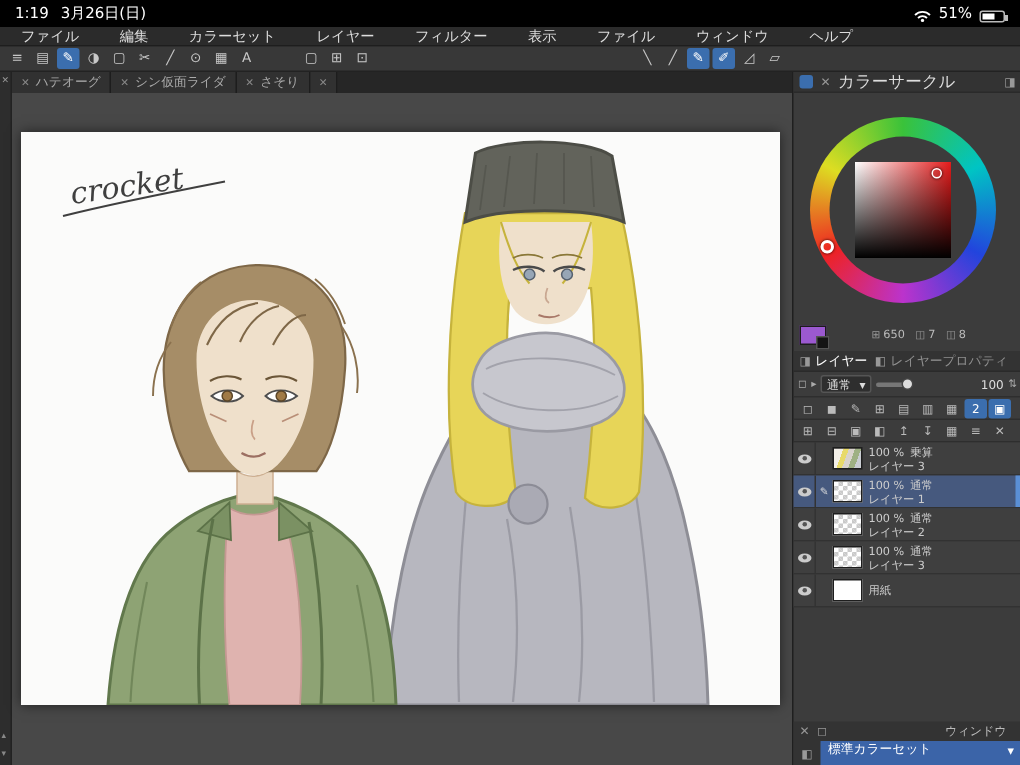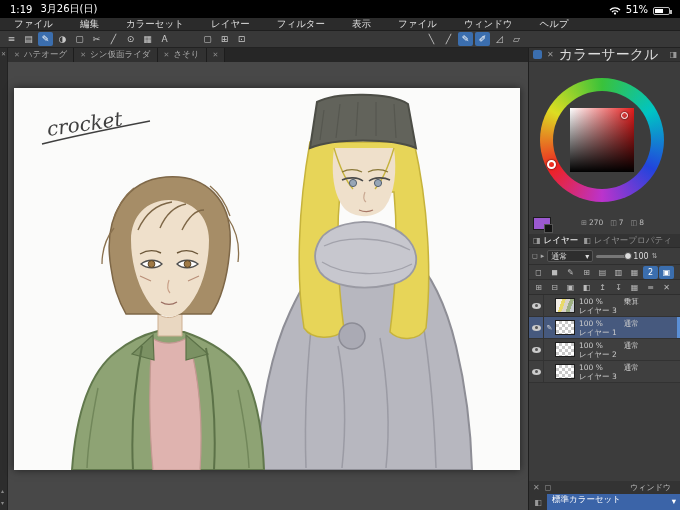--- a/index.html
+++ b/index.html
@@ -51,21 +51,21 @@
     box-shadow:0 0 8px rgba(0,0,0,.55); }
 
   
   .right-panel { position:absolute; left:528px; top:48px; width:152px; height:462px; background:#3c3c3c;
     border-left:1px solid #1f1f1f; font-size:9px; color:#ccc; }
   .p-header { position:absolute; left:0; width:152px; height:14px; background:#333;
     border-bottom:1px solid #2a2a2a; display:flex; align-items:center; gap:5px; padding:0 4px; }
   .cw-header { top:0; }
   .hicon { font-size:8px; color:#999; }
   .hicon-blue { width:9px; height:9px; background:#3b6eae; border-radius:2px; }
-  .p-title { font-size:14px; color:#ddd;text-align:center; }
+  .p-title { font-size:11px; color:#ddd;text-align:center; }
 
   .hue-ring { position:absolute; left:11px; top:30px; width:124px; height:124px; border-radius:50%;
     background:conic-gradient(from 0deg,#3ac23a,#00c4c4,#2244dd,#bb33cc,#ee2222,#dddd22,#3ac23a); }
   .hue-ring::after { content:''; position:absolute; inset:13px; border-radius:50%; background:#3c3c3c; }
   .sv-square { position:absolute; left:41px; top:60px; width:64px; height:64px;
     background:linear-gradient(to top,#000,rgba(0,0,0,0)),linear-gradient(to right,#fff,#e41b1b); z-index:2; }
   .ring-ind { position:absolute; left:18px; top:112px; width:9px; height:9px; border:2px solid #fff;
     border-radius:50%; box-shadow:0 0 2px #000; z-index:3; }
   .sv-ind { position:absolute; left:92px; top:64px; width:7px; height:7px; border:1.5px solid #fff;
     border-radius:50%; box-shadow:0 0 2px #000; z-index:3; }
@@ -84,21 +84,21 @@
   .lp-dim .t { color:#909090; }
 
   .blend-row { position:absolute; left:0; top:200px; width:152px; height:17px; display:flex;
     align-items:center; gap:3px; padding:0 3px; border-bottom:1px solid #2e2e2e; }
   .mini { font-size:7px; color:#aaa; }
   .blend-select { width:46px; height:12px; background:#2e2e2e; border:1px solid #555; border-radius:2px;
     display:flex; align-items:center; justify-content:space-between; padding:0 3px; font-size:8px; color:#ddd; }
   .slider-track { width:34px; height:3px; background:#777; border-radius:2px; position:relative; }
   .slider-thumb { position:absolute; right:-2px; top:-3px; width:8px; height:8px; background:#ddd;
     border-radius:50%; border:1px solid #444; }
-  .op-val { font-size:8px; color:#ddd; }
+  .op-val { font-size:8px; color:#ddd;padding-left:44px; }
 
   .icon-row { position:absolute; left:0; width:152px; height:15px; display:flex; gap:1px; padding:0 2px;
     align-items:center; border-bottom:1px solid #2e2e2e; }
   .ir1 { top:217px; } .ir2 { top:232px; }
   .picon { width:15px; height:13px; display:flex; align-items:center; justify-content:center;
     font-size:8px; color:#bbb; border-radius:2px; }
   .picon.active { background:#3b6eae; color:#fff; }
 
   .layer-list { position:absolute; left:0; top:247px; width:152px; }
   .lrow { height:22px; display:flex; align-items:center; background:#3f3f3f;
@@ -107,21 +107,21 @@
   .eye-cell { width:15px; display:flex; justify-content:center; border-right:1px solid #333; height:100%; align-items:center; }
   .eye { width:9px; height:6px; background:#ccc; border-radius:50%; position:relative; }
   .eye::after { content:''; position:absolute; left:3px; top:1.5px; width:3px; height:3px; background:#555; border-radius:50%; }
   .tool-cell { width:11px; display:flex; justify-content:center; font-size:7px; color:#ddd; }
   .thumb { width:20px; height:15px; border:1px solid #1e1e1e; margin-right:4px; background:#fff; }
   .checker { background-image:linear-gradient(45deg,#c9c9c9 25%,transparent 25%,transparent 75%,#c9c9c9 75%),
     linear-gradient(45deg,#c9c9c9 25%,#fff 25%,#fff 75%,#c9c9c9 75%);
     background-size:6px 6px; background-position:0 0,3px 3px; background-color:#fff; }
   .thumb-art { background:linear-gradient(110deg,#f3efe8 0 28%,#e8da6a 28% 44%,#d9d3cc 44% 62%,#9eb083 62% 80%,#c9cdd2 80%); }
   .ltext { display:flex; flex-direction:column; font-size:7.5px; line-height:9px; color:#ccc; overflow:hidden; white-space:nowrap; }
-  .lmeta { display:flex; gap:21px; }
+  .lmeta { display:flex; gap:4px; }
   .selbar { position:absolute; right:0; top:0; width:4px; height:100%; background:#5a8fd6; }
 
   .cs-header { top:433px; justify-content:flex-start; }
   .cs-title { margin-left:auto; padding-right:6px; font-size:8px; color:#bbb; }
   .cs-row { position:absolute; left:0; top:446px; width:152px; height:16px; display:flex; }
   .cs-iconcell { width:18px; background:#333; display:flex; align-items:center; justify-content:center;
     font-size:8px; color:#999; }
   .cs-select { flex:1; background:#3b64a8; display:flex; align-items:flex-end; justify-content:space-between;
     padding:12px 5px; font-size:8.5px; color:#fff; }
 </style>
@@ -273,21 +273,21 @@
   <div class="sv-square"></div>
   <div class="ring-ind"></div>
   <div class="sv-ind"></div>
 
   <div class="swatch-row">
     <span class="cur-swatch" style="background:#9b59d0"></span>
     <span class="sub-swatch"></span>
     <span class="val-items">
       <span class="val-item">
         <span class="vg">⊞</span>
-        <span>270</span>
+        <span>650</span>
       </span>
       <span class="val-item">
         <span class="vg">◫</span>
         <span>7</span>
       </span>
       <span class="val-item">
         <span class="vg">◫</span>
         <span>8</span>
       </span>
     </span>
@@ -392,20 +392,30 @@
       <span class="tool-cell"></span>
       <span class="thumb checker"></span>
       <span class="ltext">
         <span class="lmeta">
           <span>100 %</span>
           <span>通常</span>
         </span>
         <span>レイヤー 3</span>
       </span>
     </div>
+    <div class="lrow">
+      <span class="eye-cell">
+          <span class="eye"></span>
+        </span>
+      <span class="tool-cell"></span>
+      <span class="thumb"></span>
+      <span class="ltext">
+        <span>用紙</span>
+      </span>
+    </div>
   </div>
 
   <div class="p-header cs-header">
     <span class="hicon">✕</span>
     <span class="hicon">◻</span>
     <span class="cs-title">ウィンドウ</span>
   </div>
   <div class="cs-row">
     <span class="cs-iconcell">◧</span>
     <span class="cs-select">

